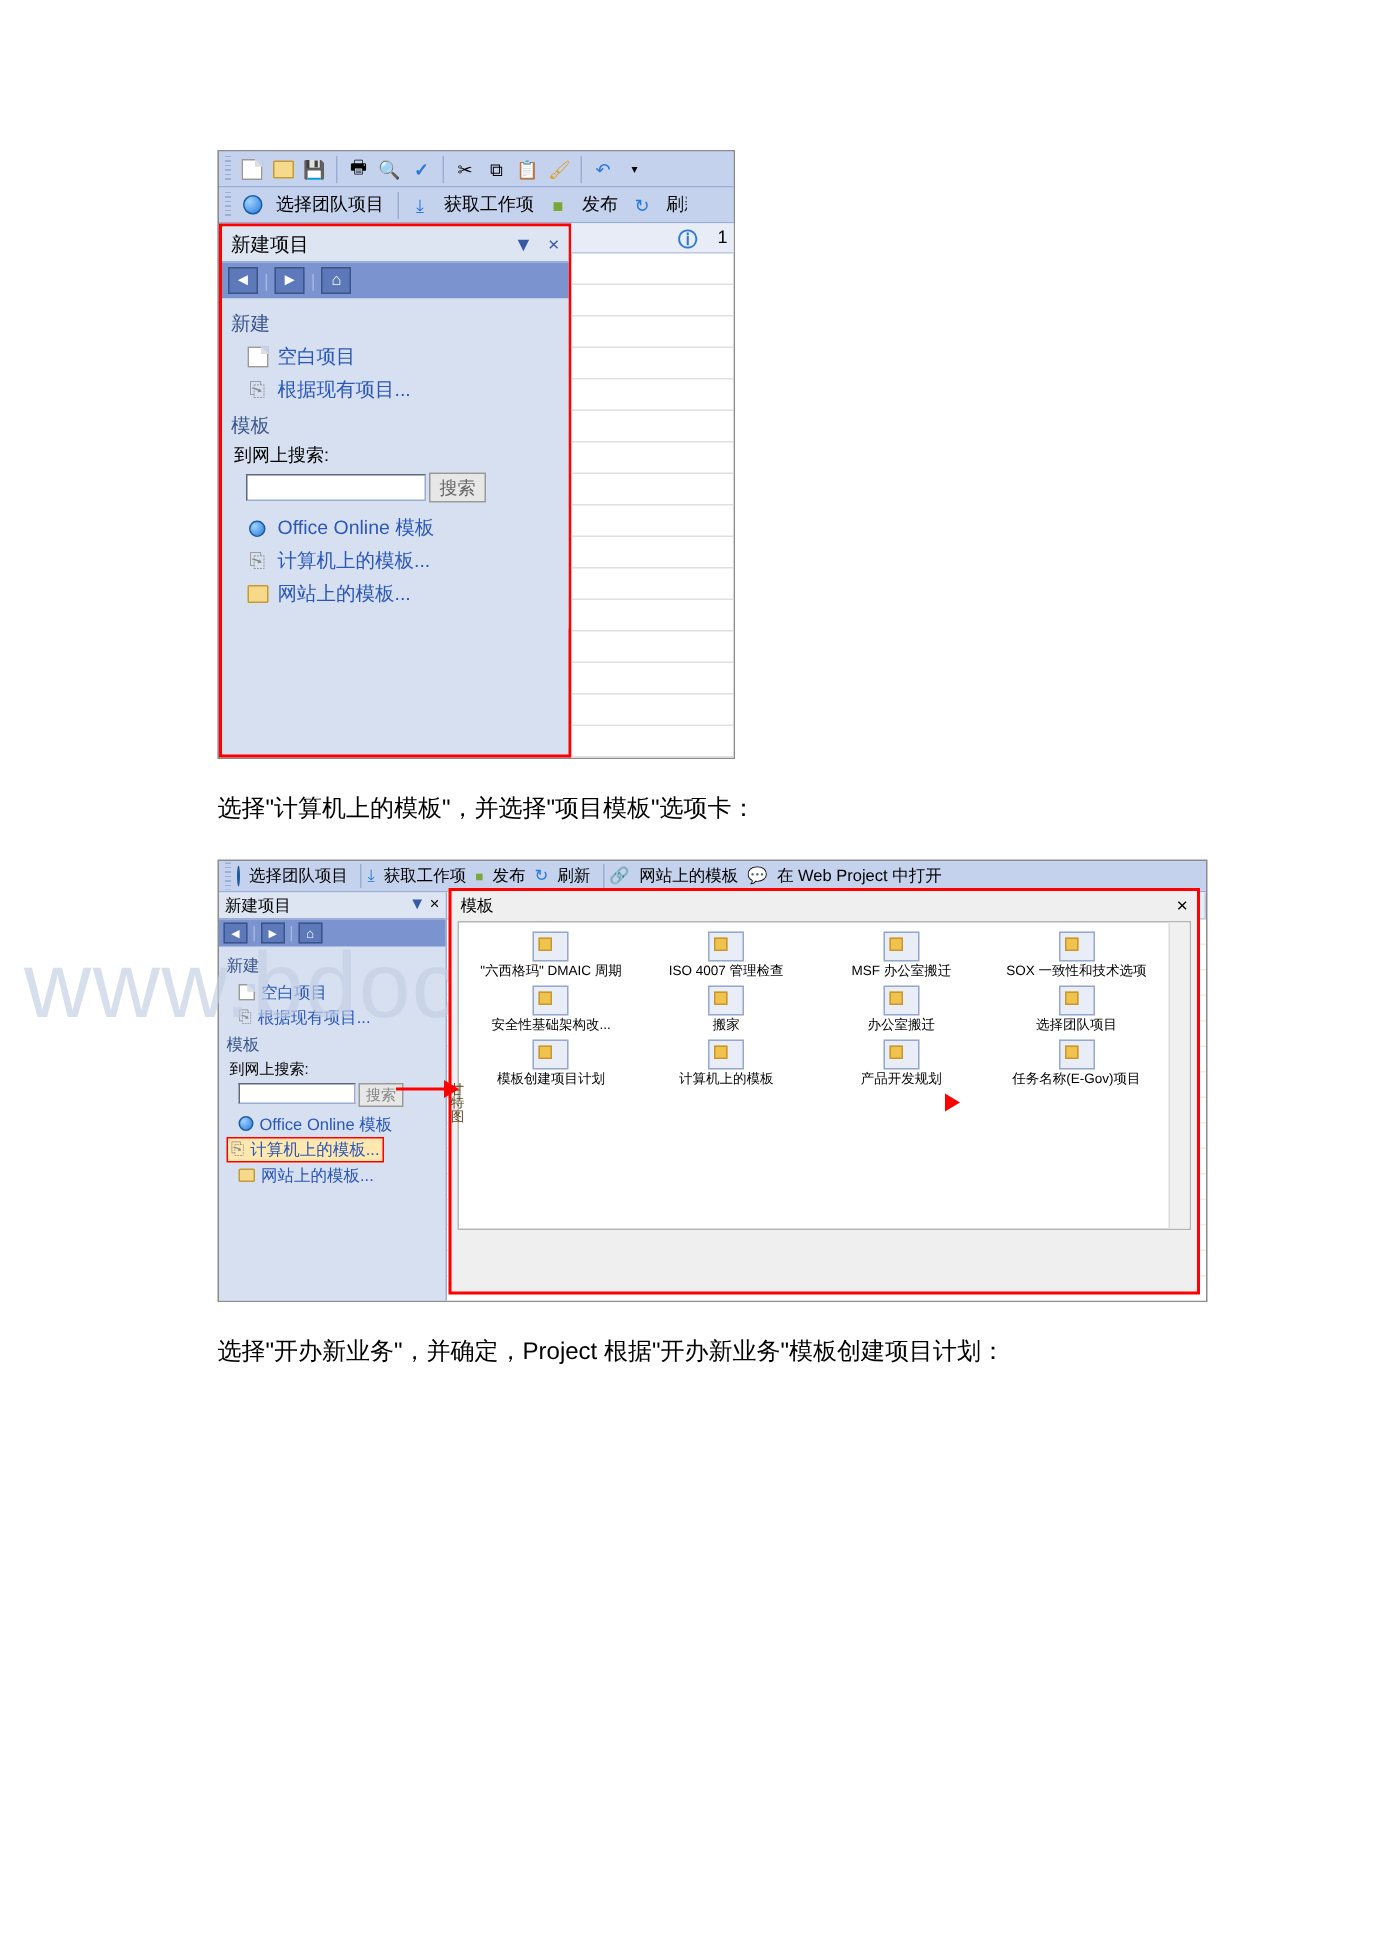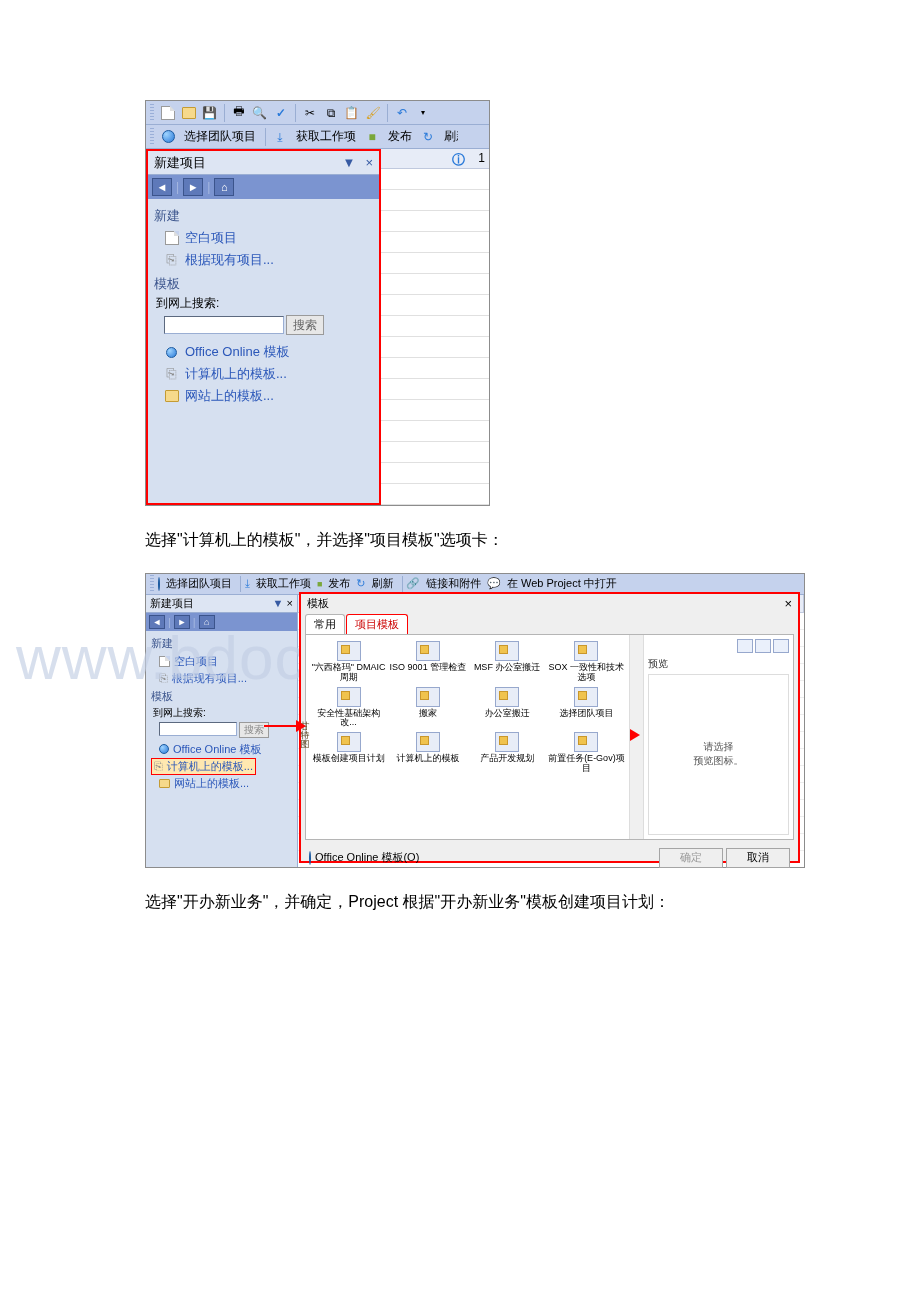--- a/index.html
+++ b/index.html
@@ -389,21 +389,21 @@
       <span class="itm">选择团队项目</span>
       <span class="sep"></span>
       <span style="color:#2a7ad9">⤓</span>
       <span class="itm">获取工作项</span>
       <span style="color:#7aa73a;font-size:9px">■</span>
       <span class="itm">发布</span>
       <span style="color:#2a7ad9">↻</span>
       <span class="itm">刷新</span>
       <span class="sep"></span>
       <span style="color:#2a7ad9">🔗</span>
-      <span class="itm">链接和附件</span>
+      <span class="itm">网站上的模板</span>
       <span style="color:#7aa73a">💬</span>
       <span class="itm">在 Web Project 中打开</span>
     </div>
 
     <div class="s2-main">
 
       <div class="s2-side">
         <div class="s2-panel-title">
           <span>新建项目</span>
           <span><span style="color:#365aa3">▼</span>&nbsp;<span>×</span></span>
@@ -481,34 +481,30 @@
     </div>
     <div class="red-tri"></div>
 
     <div class="spine2"><span>甘特图</span></div>
 
     <div class="dlg">
       <div class="dlg-title">
         <span>模板</span>
         <span class="dlg-close">×</span>
       </div>
-      <div class="dlg-tabs">
-        <div class="dlg-tab">常用</div>
-        <div class="dlg-tab active">项目模板</div>
-      </div>
       <div class="dlg-body">
         <div class="tpl-list">
           <div class="tpl-grid" id="tpl-grid">
               <div class="tpl-item">
                 <div class="tpl-icon"></div>
                 <div>"六西格玛" DMAIC 周期</div>
               </div>
               <div class="tpl-item">
                 <div class="tpl-icon"></div>
-                <div>ISO 9001 管理检查</div>
+                <div>ISO 4007 管理检查</div>
               </div>
               <div class="tpl-item">
                 <div class="tpl-icon"></div>
                 <div>MSF 办公室搬迁</div>
               </div>
               <div class="tpl-item">
                 <div class="tpl-icon"></div>
                 <div>SOX 一致性和技术选项</div>
               </div>
               <div class="tpl-item">
@@ -534,46 +530,24 @@
               <div class="tpl-item">
                 <div class="tpl-icon"></div>
                 <div>计算机上的模板</div>
               </div>
               <div class="tpl-item">
                 <div class="tpl-icon"></div>
                 <div>产品开发规划</div>
               </div>
               <div class="tpl-item">
                 <div class="tpl-icon"></div>
-                <div>前置任务(E-Gov)项目</div>
+                <div>任务名称(E-Gov)项目</div>
               </div>
             </div>
         </div>
         <div class="tpl-scroll"></div>
-        <div class="preview-pane">
-          <div class="view-btns">
-            <span></span>
-            <span></span>
-            <span></span>
-          </div>
-          <div style="font-size:10px;margin-bottom:3px">预览</div>
-          <div class="preview-box">
-              <span style="white-space:pre-line">请选择
-预览图标。</span>
-            </div>
-        </div>
       </div>
-      <div class="dlg-footer">
-        <div class="left">
-          <span><span class="ico-globe" style="width:10px;height:10px"></span></span>
-          <span>Office Online 模板(O)</span>
-        </div>
-        <div>
-          <button class="disabled">确定</button>
-          <button>取消</button>
-        </div>
-      </div>
     </div>
   </div>
 
   <div class="caption">选择"开办新业务"，并确定，Project 根据"开办新业务"模板创建项目计划：</div>
 
 </div>
 
 </body></html>

